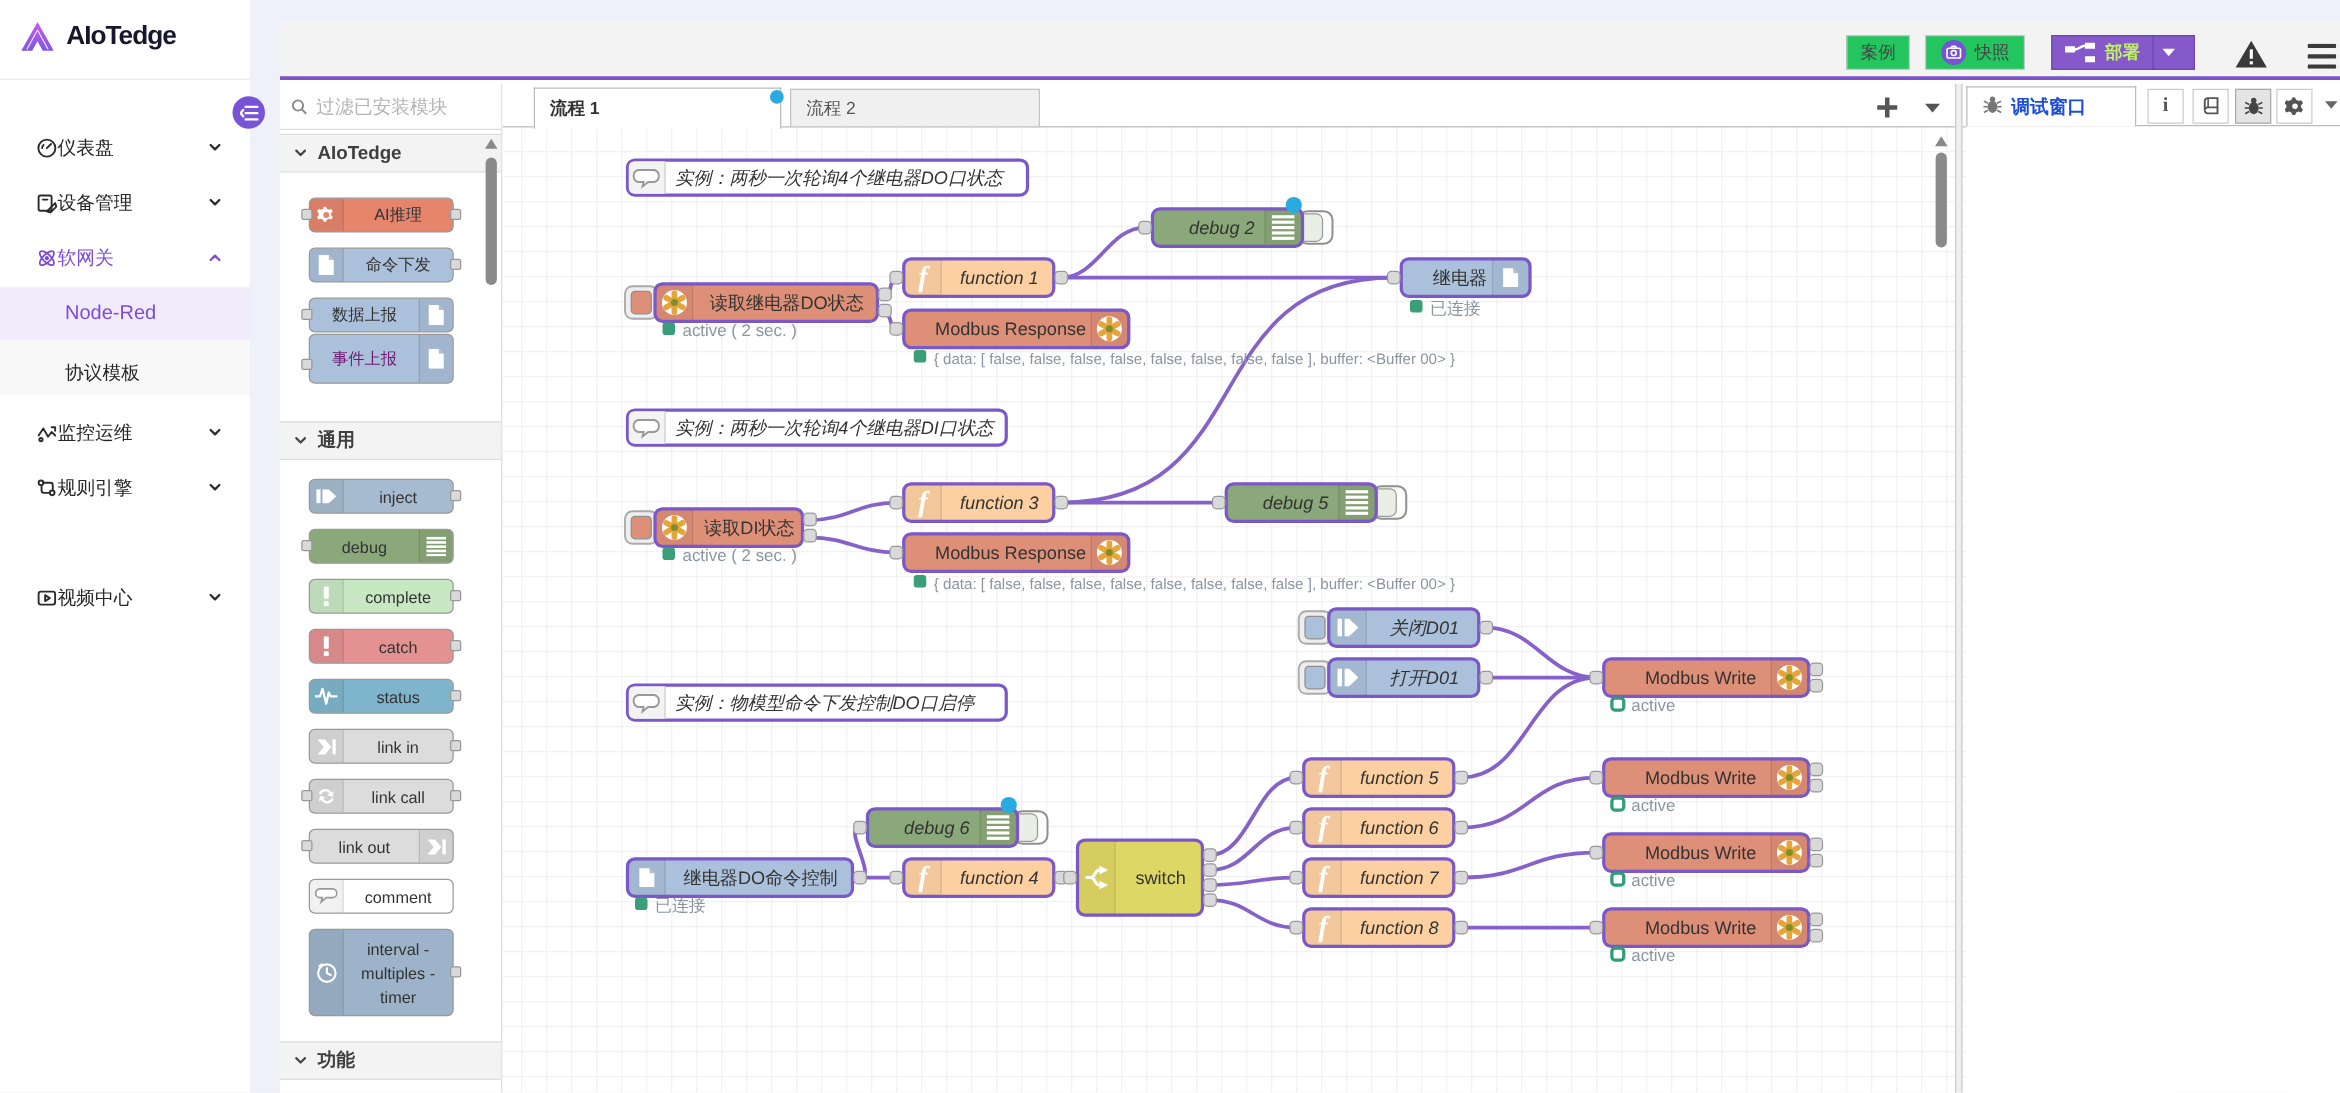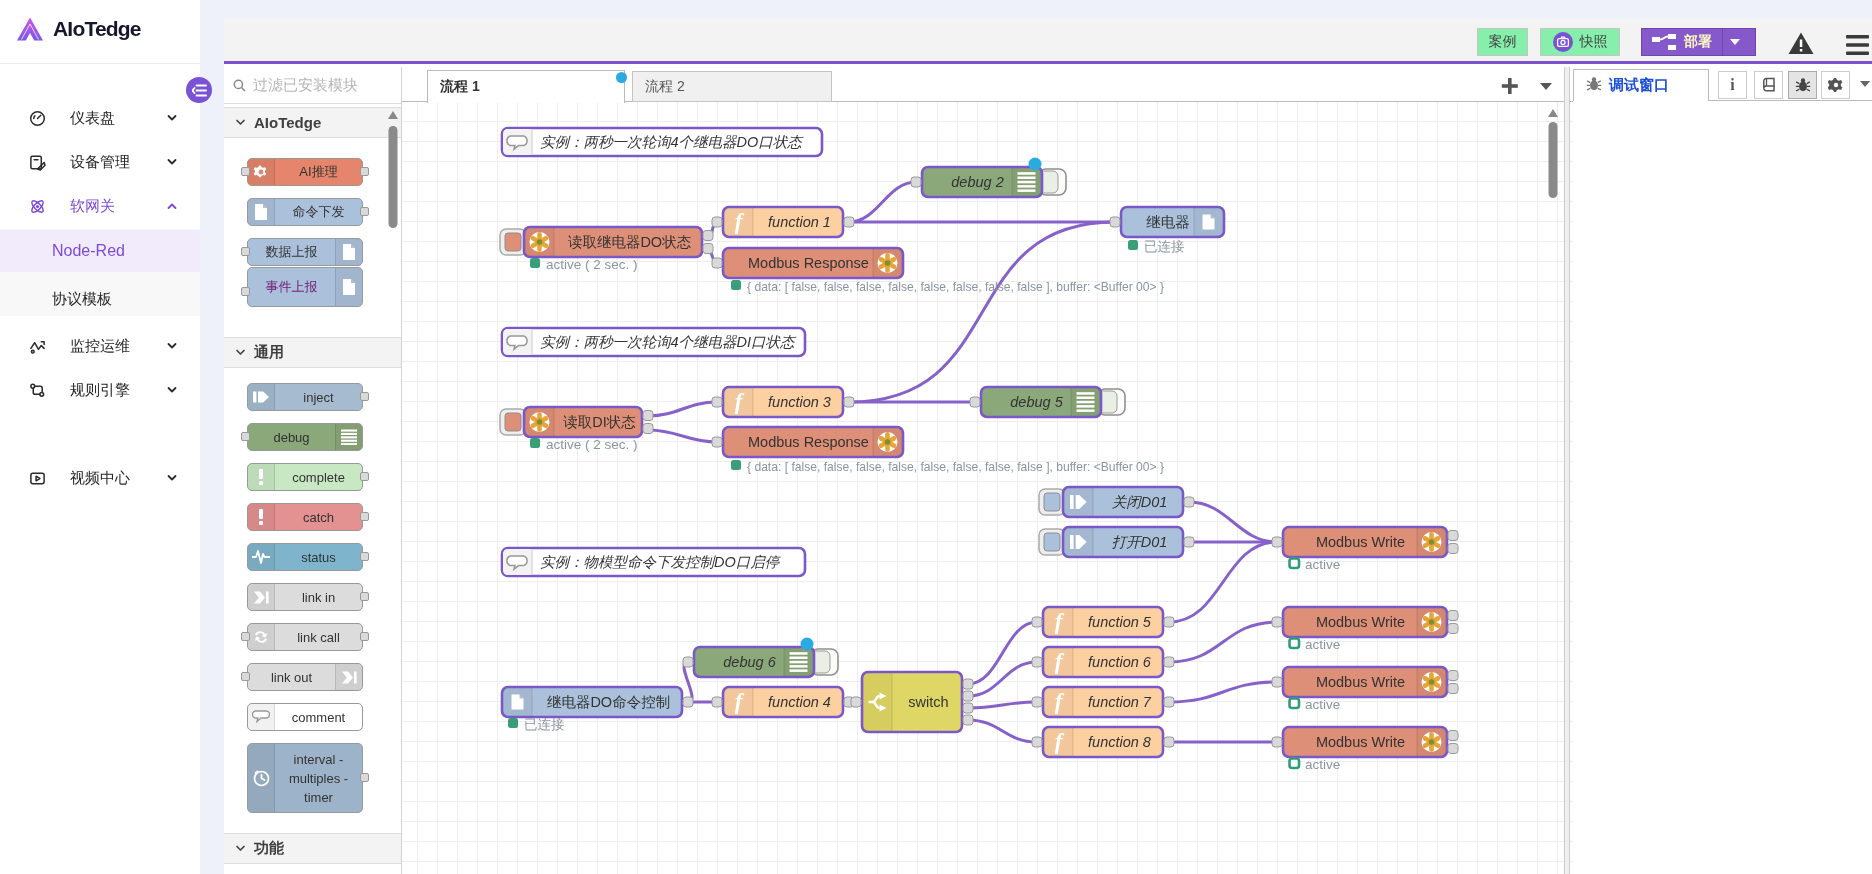--- a/index.html
+++ b/index.html
@@ -3,30 +3,30 @@
 *{margin:0;padding:0;box-sizing:border-box}
 html,body{width:1872px;height:874px;overflow:hidden;font-family:"Liberation Sans",sans-serif;background:#eef0fa}
 
 #sidebar{position:absolute;left:0;top:0;width:200px;height:874px;background:#fff;z-index:5}
 #logo{position:absolute;left:17px;top:17px;display:flex;align-items:center}
 #logo .lt{font-size:21px;font-weight:bold;color:#16162c;margin-left:10px;letter-spacing:-0.8px}
 #sb-div{position:absolute;left:0;top:63px;width:200px;height:1px;background:#ececec}
 #toggle{position:absolute;left:186px;top:77px;width:26px;height:26px;border-radius:50%;background:#7a52d6;z-index:9;display:flex;align-items:center;justify-content:center}
 .nav-item{position:absolute;left:0;width:200px;height:40px;display:flex;align-items:center;color:#262626;font-size:15px}
 .nav-item .ni{width:17px;height:17px;margin-left:29px;flex:none}
-.nav-item .nt{margin-left:24px;flex:1}
+.nav-item .nt{margin-left:0;flex:1}
 .nav-item .chev{margin-right:22px}
 .nav-sub{position:absolute;left:0;width:200px;height:42px;line-height:42px;padding-left:52px;font-size:15px;color:#262626}
 .purple{color:#7c4bd8}
 #nr-active{background:#f2ebfb;color:#7c4bd8;font-size:16px}
 
 #nr{position:absolute;left:224px;top:18px;width:1648px;height:856px;background:#fff}
 #nr-head{position:absolute;left:0;top:0;width:1648px;height:46px;background:#f3f3f3;border-bottom:3px solid #7952cc}
-.hbtn{position:absolute;top:10px;height:28px;background:#86efac;border:1px solid #c5c5c5;font-size:14px;color:#444;display:flex;align-items:center;justify-content:center}
-#deploy{position:absolute;top:10px;height:28px;background:#8659cb;border:1px solid #7144b4;color:#fef9c3;font-size:14px;display:flex;align-items:center}
+.hbtn{position:absolute;top:10px;height:28px;background:#22c55e;border:1px solid #c5c5c5;font-size:14px;color:#444;display:flex;align-items:center;justify-content:center}
+#deploy{position:absolute;top:10px;height:28px;background:#8659cb;border:1px solid #7144b4;color:#bef264;font-size:14px;display:flex;align-items:center}
 
 #palette{position:absolute;left:0;top:49px;width:178px;height:807px;background:#fff;border-right:1px solid #d3d3d3}
 #psearch{position:absolute;left:0;top:0;width:177px;height:37px;border-bottom:1px solid #ddd;background:#fff;display:flex;align-items:center}
 #psearch .ph{color:#b5b5b5;font-size:15px;margin-left:7px}
 .pcat{position:absolute;left:0;width:177px;height:31px;background:#f3f3f3;border-top:1px solid #ddd;border-bottom:1px solid #ddd;display:flex;align-items:center;font-weight:bold;font-size:15px;color:#3f3f3f}
 .pcat .cv{margin:0 8px 0 11px}
 .pnode{position:absolute;border:1px solid #999;border-radius:5px;font-size:13px;color:#333;overflow:hidden}
 .pnode .plabel{position:absolute;top:0;height:100%;display:flex;align-items:center;justify-content:center;width:100%}
 .pstub{position:absolute;width:9px;height:9px;border-radius:2px;background:#d9d9d9;border:1px solid #999}
 .picon{position:absolute;top:0;width:27px;height:100%;background:rgba(0,0,0,0.055);display:flex;align-items:center;justify-content:center}

